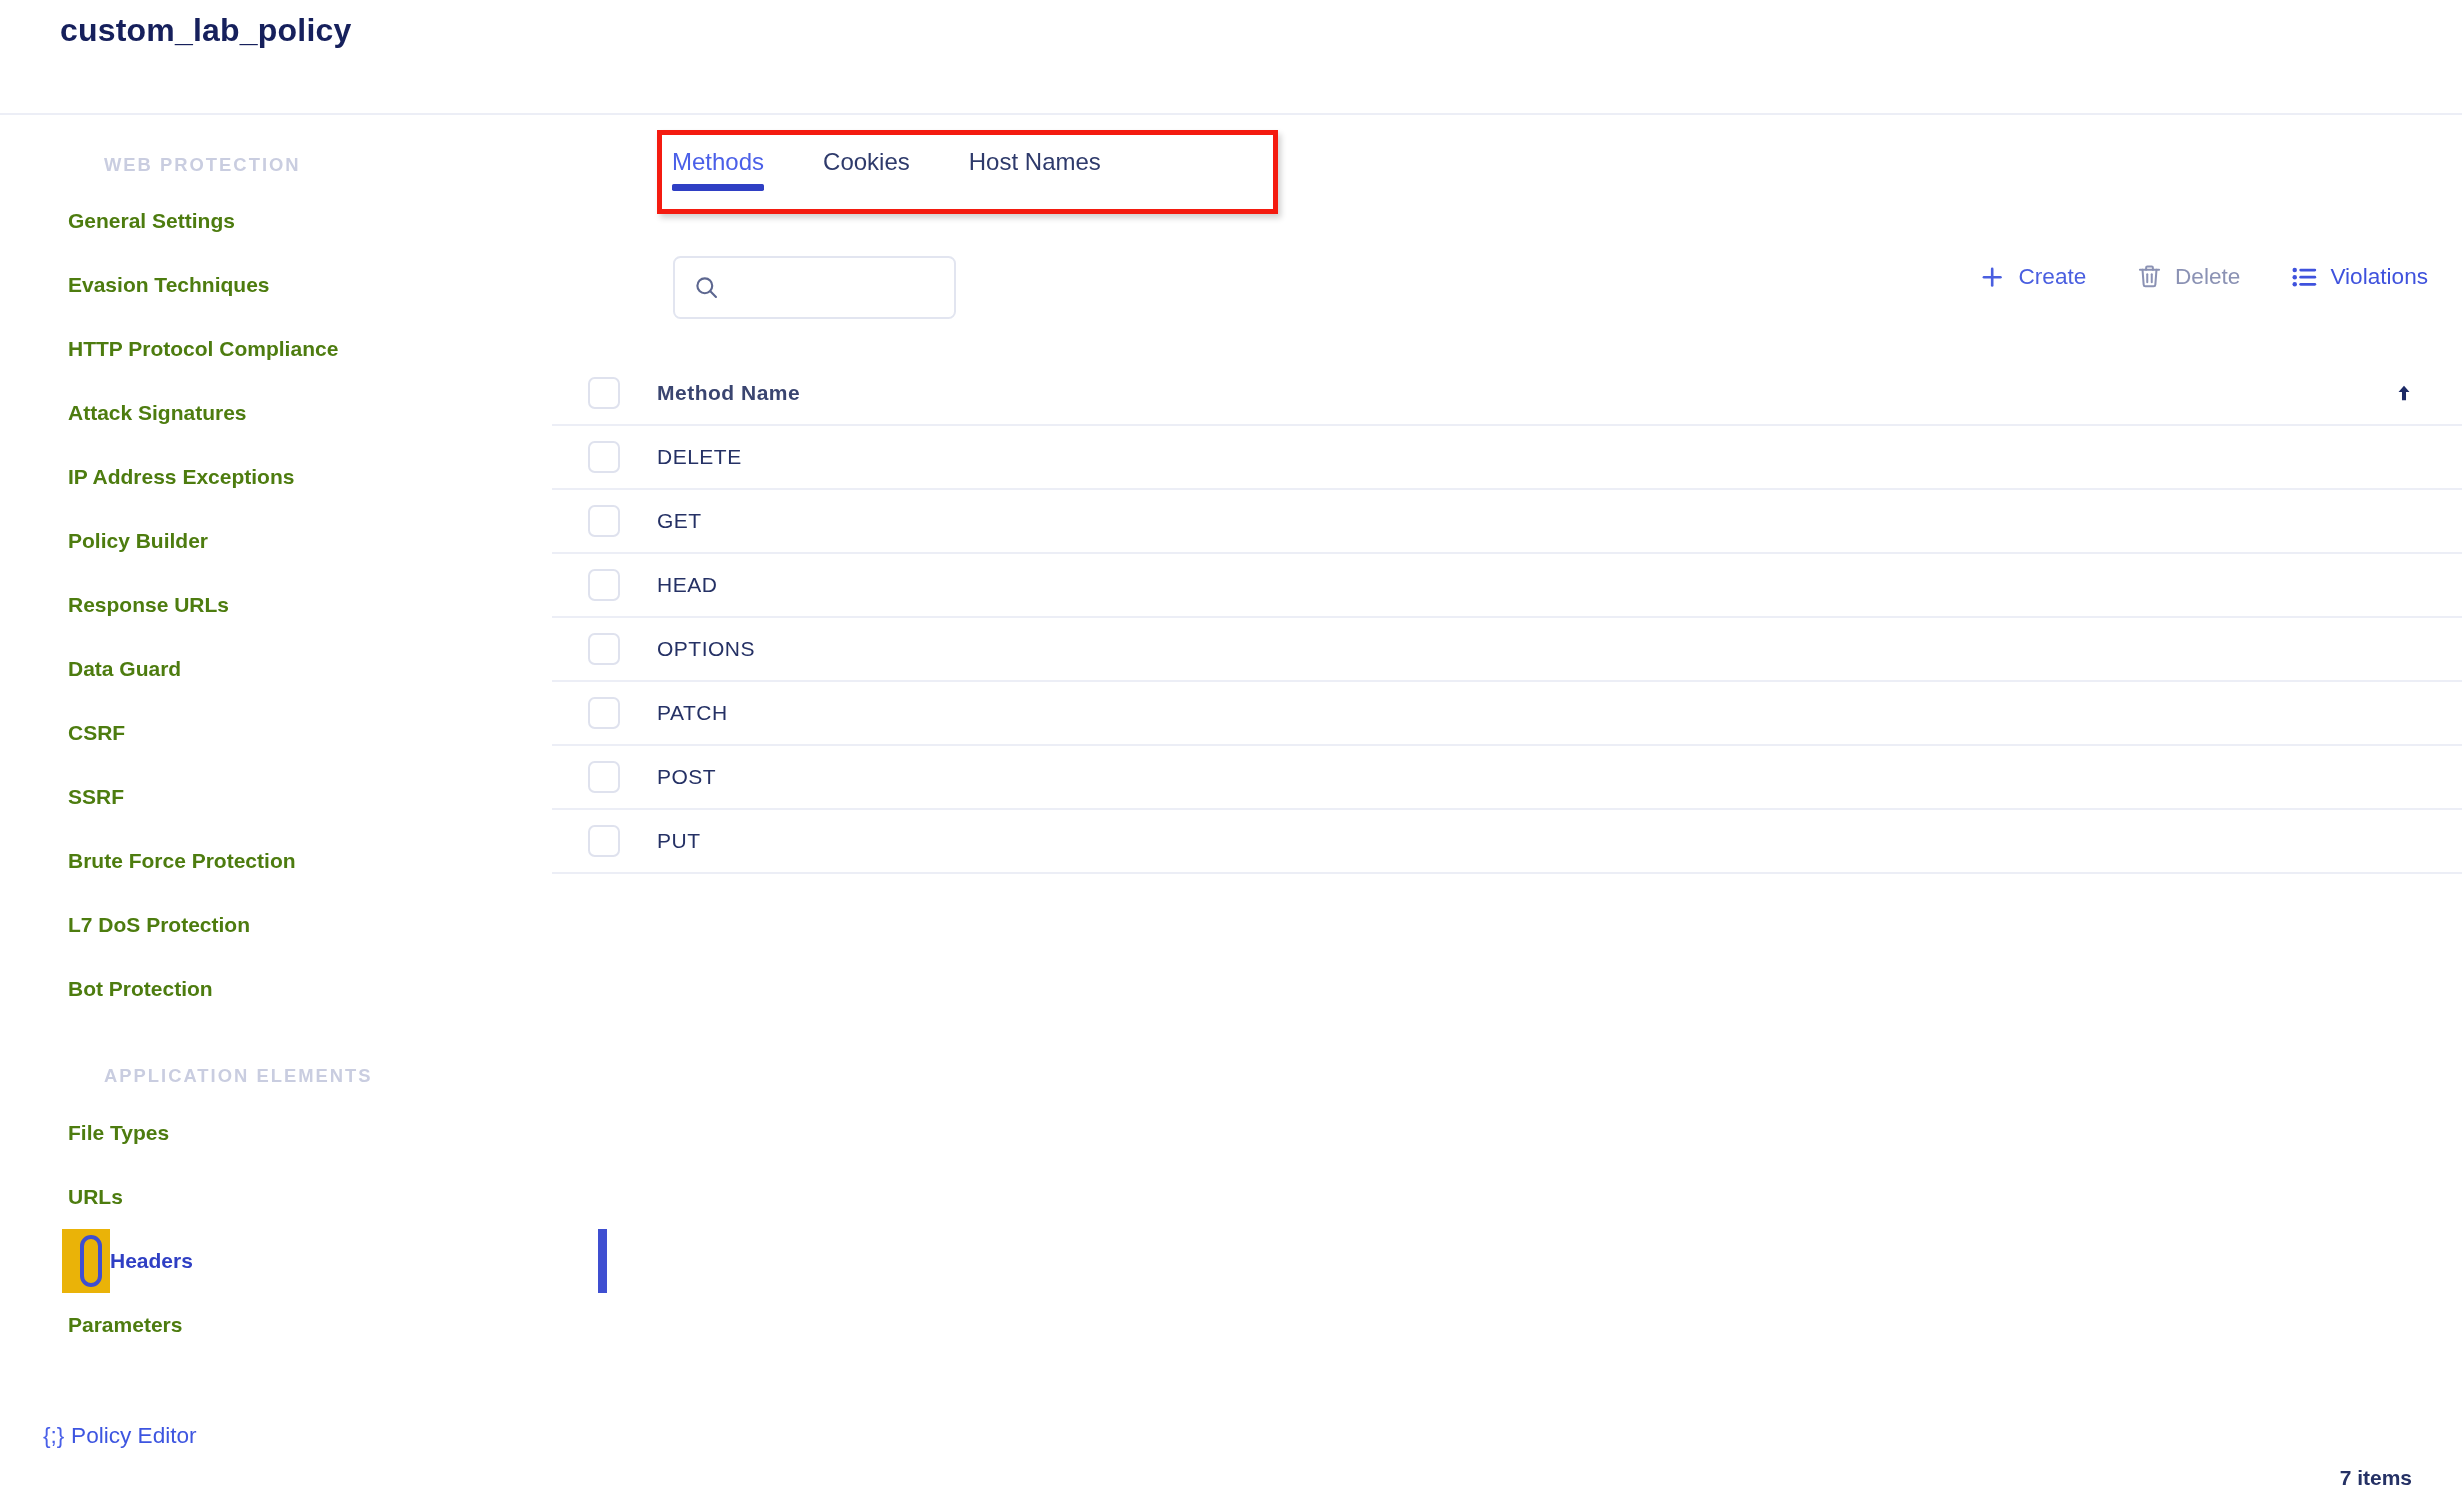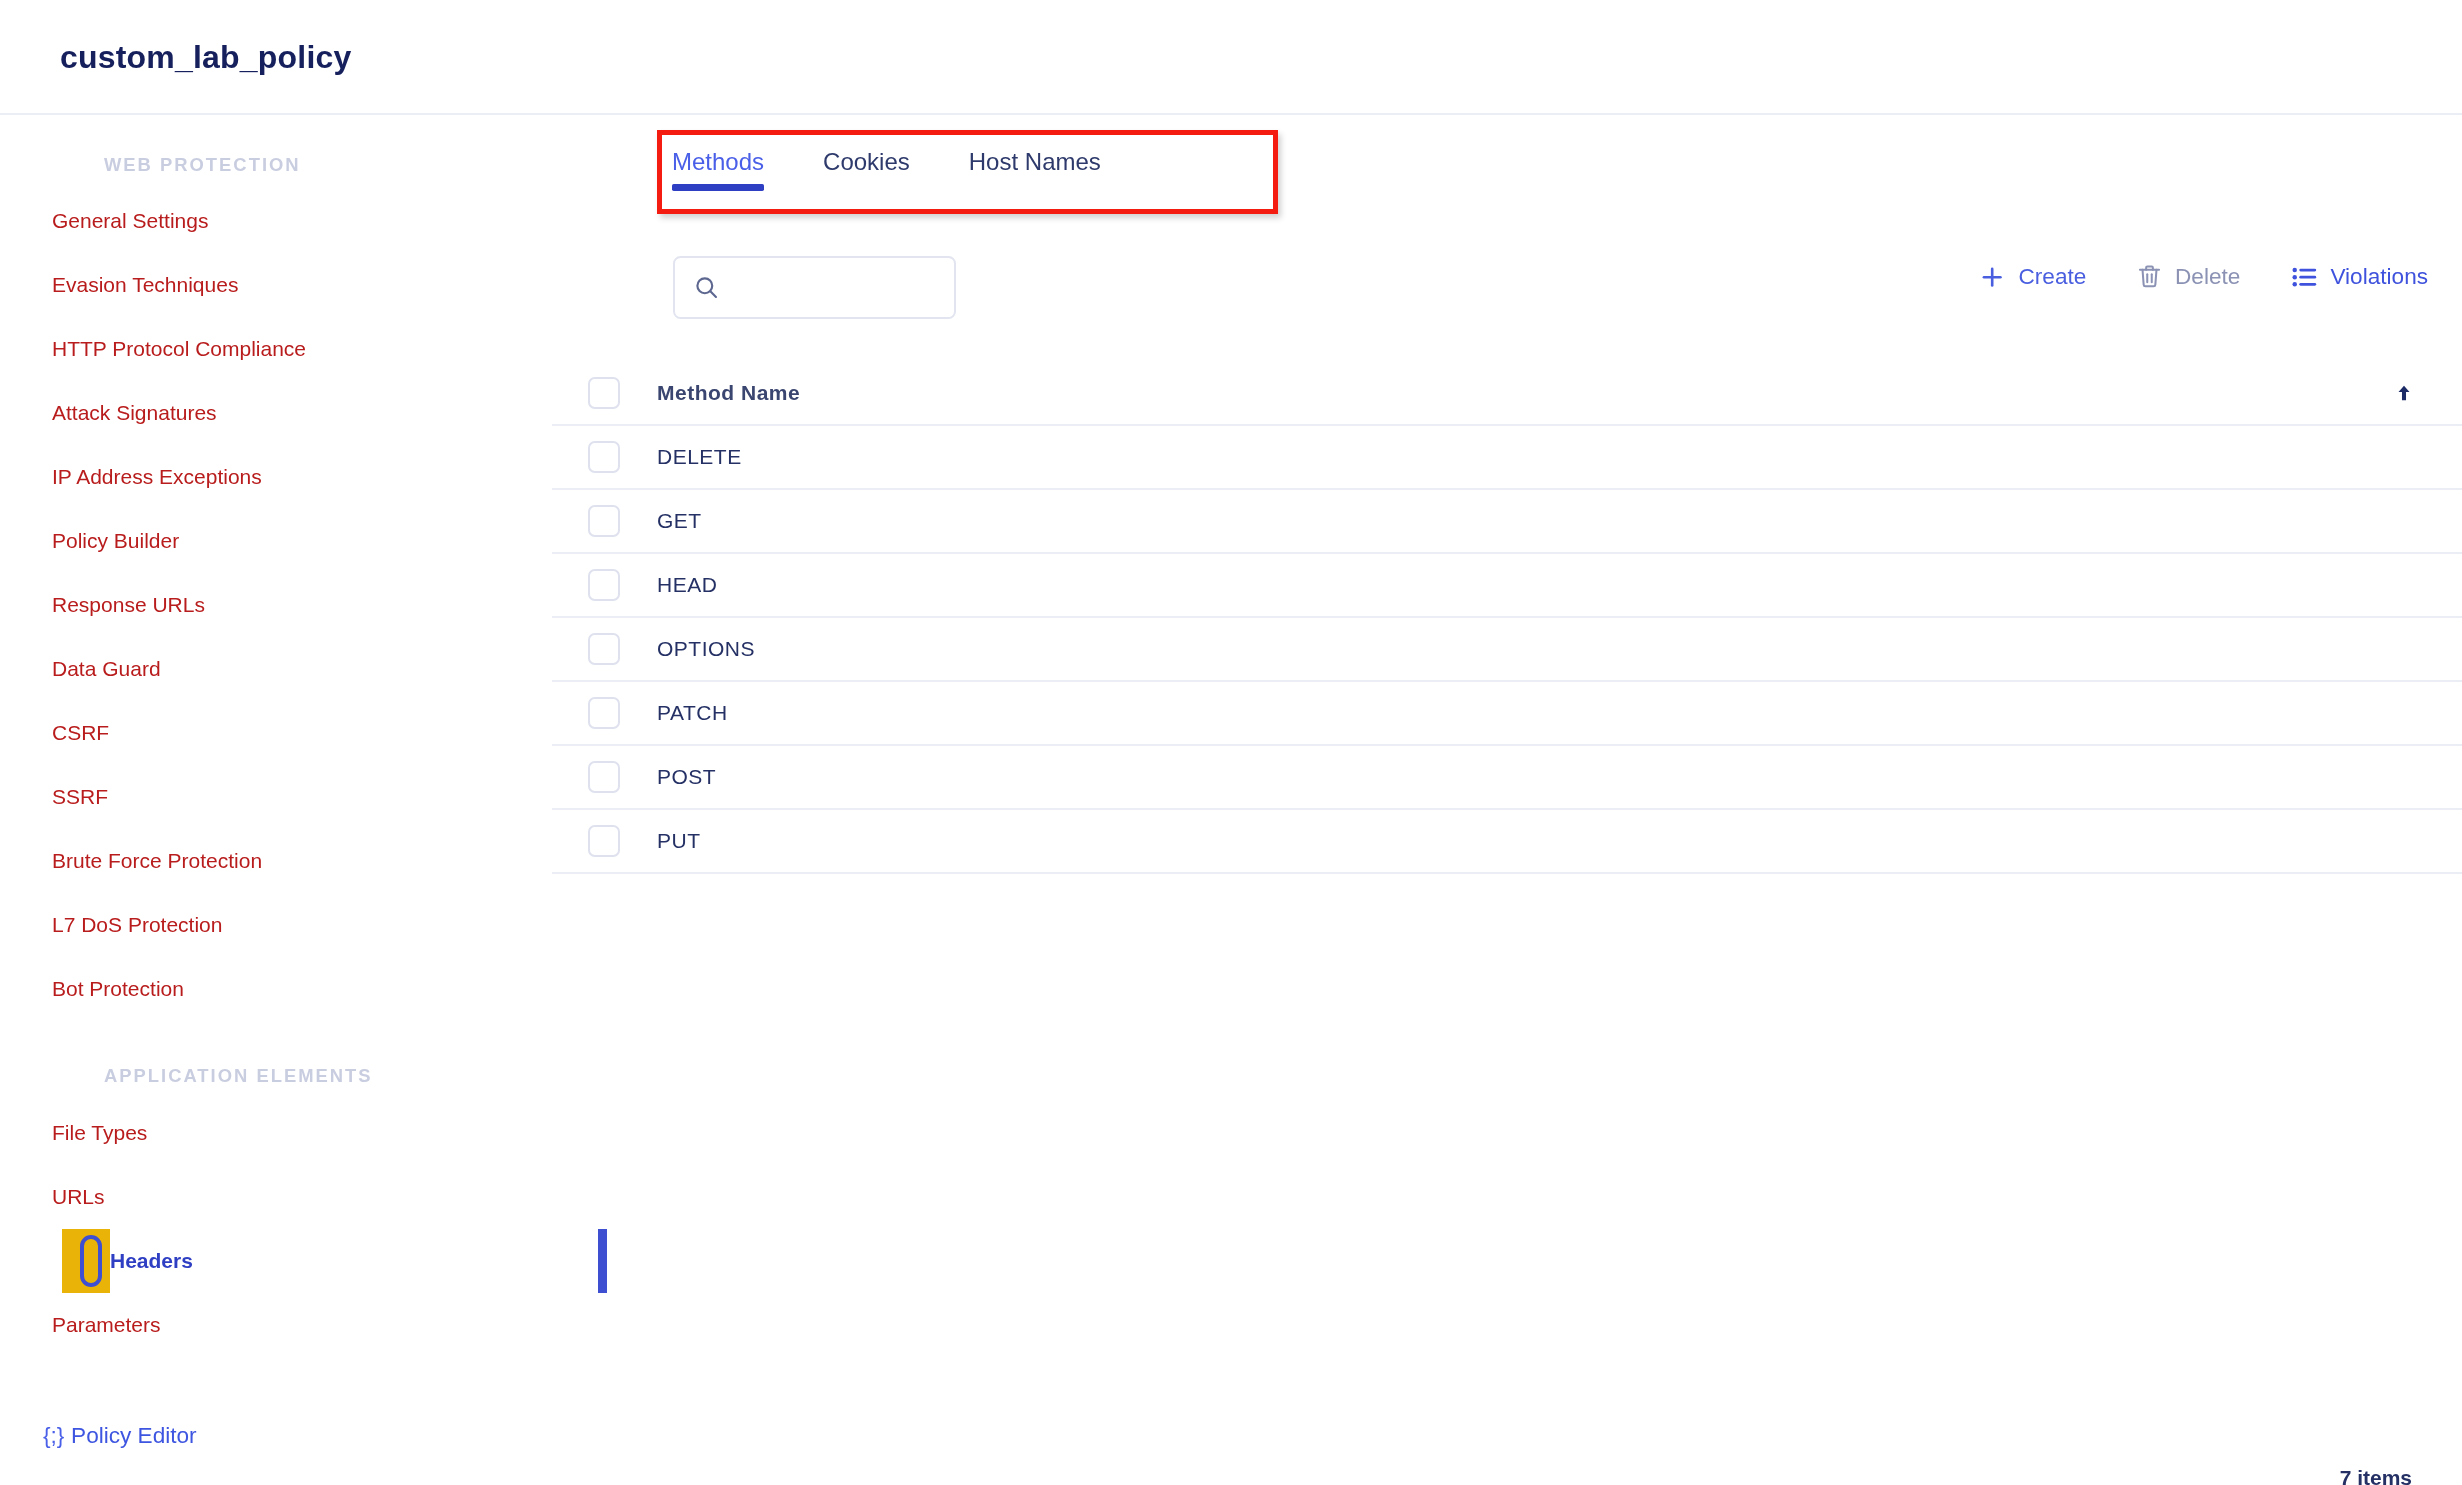--- a/index.html
+++ b/index.html
@@ -22,21 +22,21 @@
   
   .page-header {
     position: absolute;
     left: 0; top: 0;
     width: 2462px; height: 115px;
     background: #ffffff;
     border-bottom: 2.5px solid #eceef6;
   }
   .page-title {
     position: absolute;
-    left: 60px; top: 39px;
+    left: 60px; top: 12px;
     font-size: 32px;
     font-weight: bold;
     color: #16205c;
     letter-spacing: 0.2px;
   }
 
   
   .sidebar {
     position: absolute;
     left: 0; top: 118px;
@@ -52,25 +52,26 @@
     padding-left: 104px;
     margin-top: 30px;
     margin-bottom: 8.4px;
     text-transform: uppercase;
     line-height: 33px;
   }
   .side-item {
     position: relative;
     height: 64px;
     line-height: 64px;
-    padding-left: 52px;
+    padding-left: 68px;
     font-size: 21px;
-    color: #b91c1c;
+    color: #4d7c0f;
     white-space: nowrap;
     cursor: pointer;
+    font-weight: bold;
   }
   .side-item.selected {
     background: #eab308;
     color: #2f3fc4;
     font-weight: bold;
     margin-left: 62px;
     padding-left: 48px;
     margin-right: 474px;
   }
   .side-item.selected .focus-ring {

